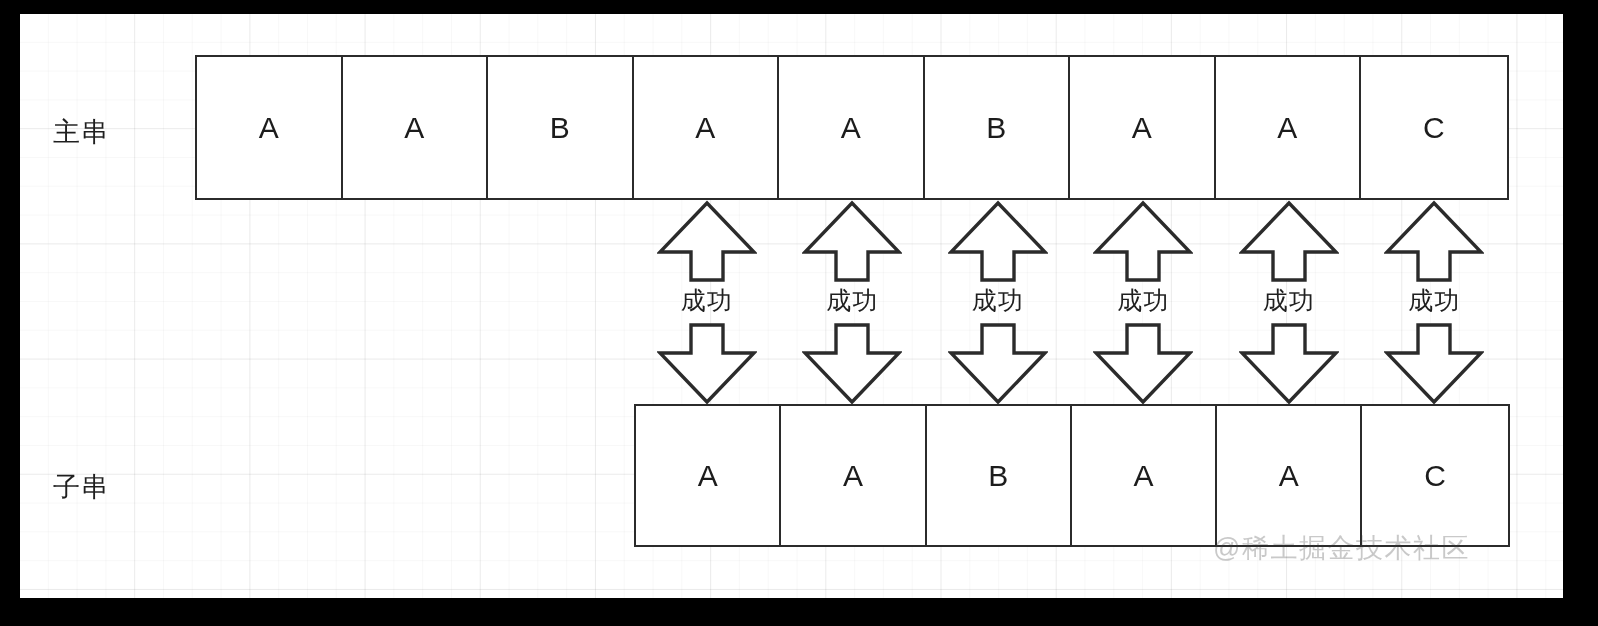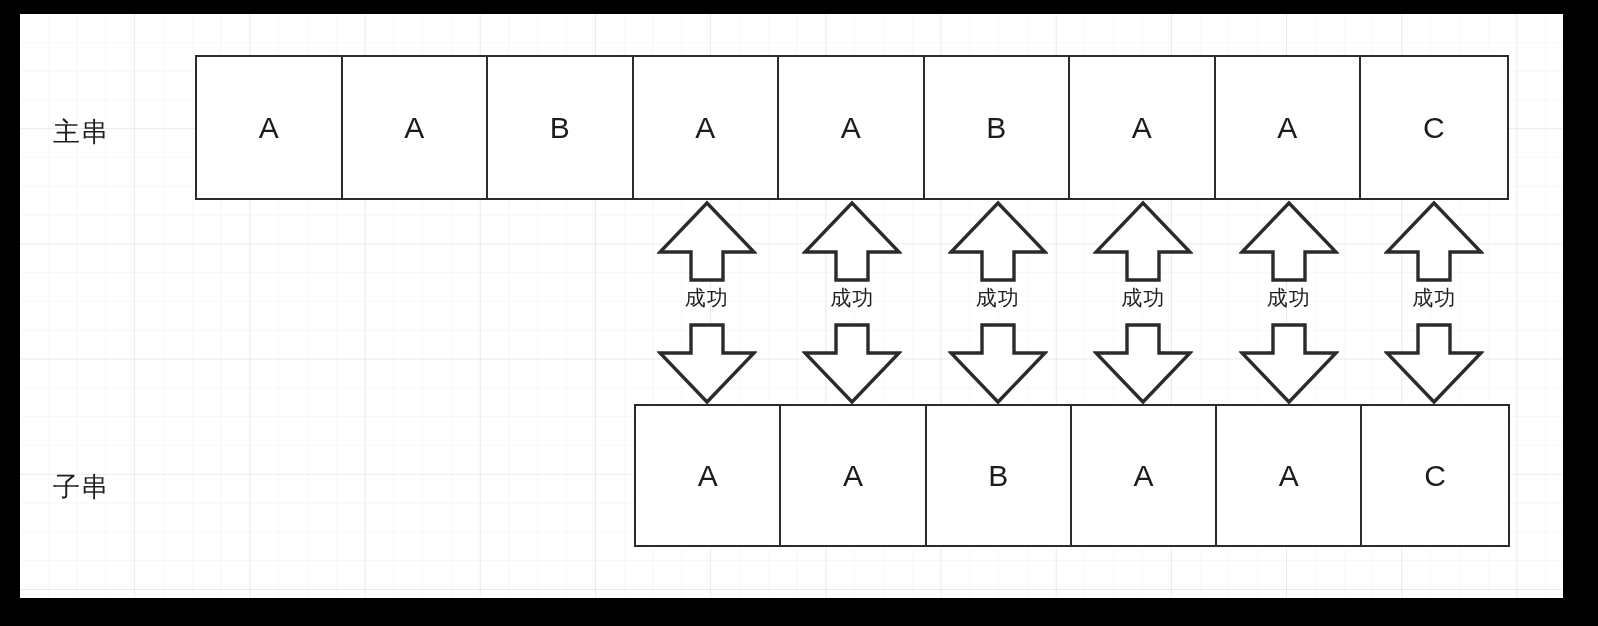--- a/index.html
+++ b/index.html
@@ -101,21 +101,21 @@
     left: 50%;
     top: 0;
     transform: translateX(-50%);
   }
   .arrow-label {
     position: absolute;
     left: 0;
     right: 0;
     top: 84px;
     text-align: center;
-    font-size: 21px;
+    font-size: 25px;
     color: #1f1f1f;
     letter-spacing: 1px;
     pointer-events: none;
   }
 
   
   #watermark {
     position: absolute;
     left: 1193px;
     top: 516px;
@@ -176,15 +176,16 @@
 
     <div class="strip" id="strip-sub">
         <div class="cell">A</div>
         <div class="cell">A</div>
         <div class="cell">B</div>
         <div class="cell">A</div>
         <div class="cell">A</div>
         <div class="cell">C</div>
       </div>
 
+    <div id="watermark">@稀土掘金技术社区</div>
 
   </div>
 </div>
 
 </body></html>

